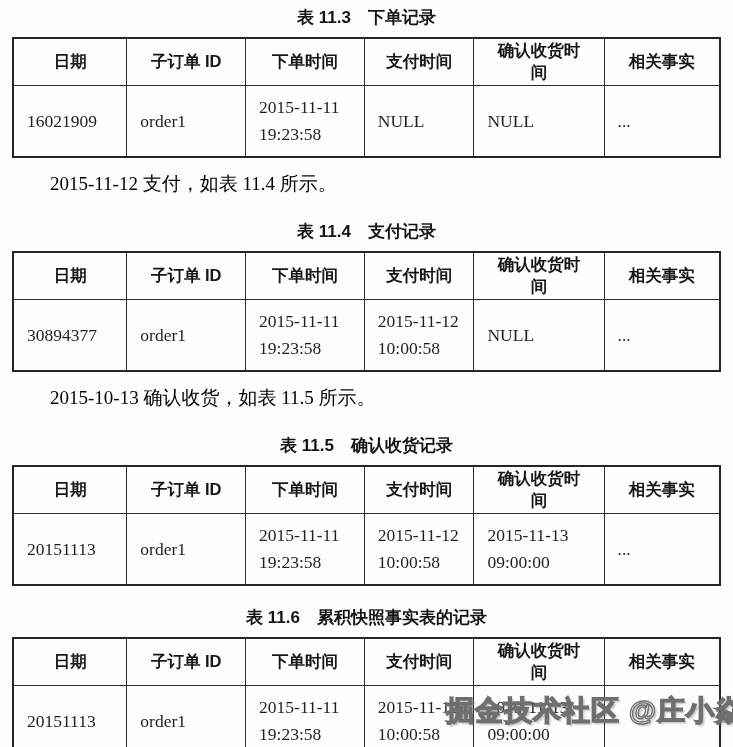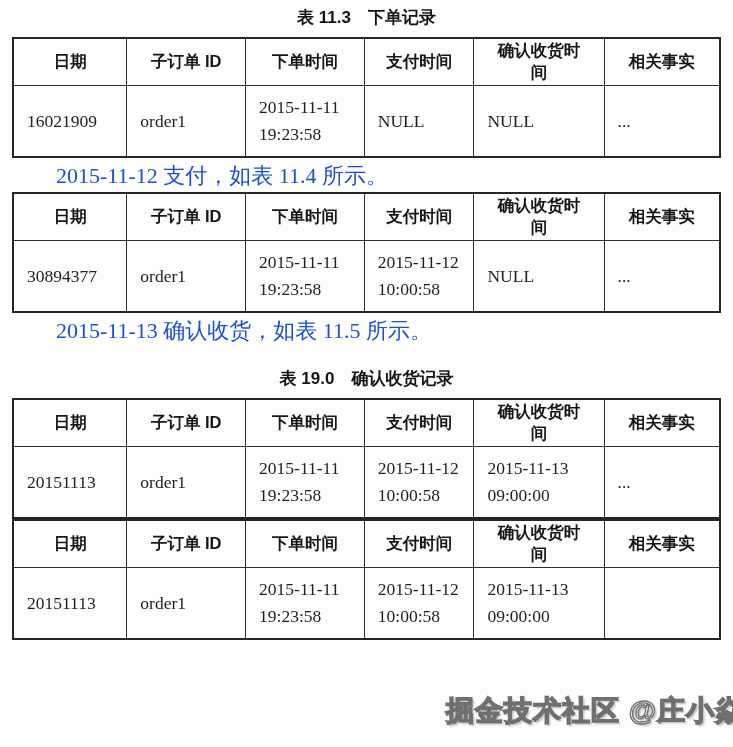--- a/index.html
+++ b/index.html
@@ -55,25 +55,25 @@
     vertical-align:middle;
     color:#1f1f1f;
   }
   table.doc-table td .cell-line{
     line-height:27px;
     white-space:nowrap;
   }
   col.c1{width:16.1%;} col.c2{width:16.8%;} col.c3{width:16.8%;}
   col.c4{width:15.5%;} col.c5{width:18.4%;} col.c6{width:16.4%;}
   .para{
-    font-size:22px;
+    font-size:19px;
     line-height:32px;
-    margin:2px 0 0 0;
+    margin:10px 0 0 0;
     text-indent:2em;
-    color:#1d4ed8;
+    color:#000000;
   }
   .para.narrow{max-width:662px;}
   .watermark{
     position:absolute;
     left:446px;
     top:692px;
     font-family:"Liberation Sans","DejaVu Sans",sans-serif;
     font-weight:bold;
     font-size:28px;
     letter-spacing:1px;
@@ -130,20 +130,21 @@
           </td>
           <td>
             <div class="cell-line">...</div>
           </td>
         </tr>
       </tbody>
     </table>
 
   <p class="para">2015-11-12 支付，如表 11.4 所示。</p>
 
+  <div class="tbl-caption spaced">表 11.4　支付记录</div>
   <table class="doc-table">
       <colgroup>
         <col class="c1">
         <col class="c2">
         <col class="c3">
         <col class="c4">
         <col class="c5">
         <col class="c6">
       </colgroup>
       <thead>
@@ -175,23 +176,23 @@
           <td>
             <div class="cell-line">NULL</div>
           </td>
           <td>
             <div class="cell-line">...</div>
           </td>
         </tr>
       </tbody>
     </table>
 
-  <p class="para">2015-11-13 确认收货，如表 11.5 所示。</p>
-
-  <div class="tbl-caption spaced">表 19.0　确认收货记录</div>
+  <p class="para">2015-10-13 确认收货，如表 11.5 所示。</p>
+
+  <div class="tbl-caption spaced">表 11.5　确认收货记录</div>
   <table class="doc-table">
       <colgroup>
         <col class="c1">
         <col class="c2">
         <col class="c3">
         <col class="c4">
         <col class="c5">
         <col class="c6">
       </colgroup>
       <thead>
@@ -225,20 +226,21 @@
             <div class="cell-line">09:00:00</div>
           </td>
           <td>
             <div class="cell-line">...</div>
           </td>
         </tr>
       </tbody>
     </table>
 
 
+  <div class="tbl-caption spaced">表 11.6　累积快照事实表的记录</div>
   <table class="doc-table">
       <colgroup>
         <col class="c1">
         <col class="c2">
         <col class="c3">
         <col class="c4">
         <col class="c5">
         <col class="c6">
       </colgroup>
       <thead>

